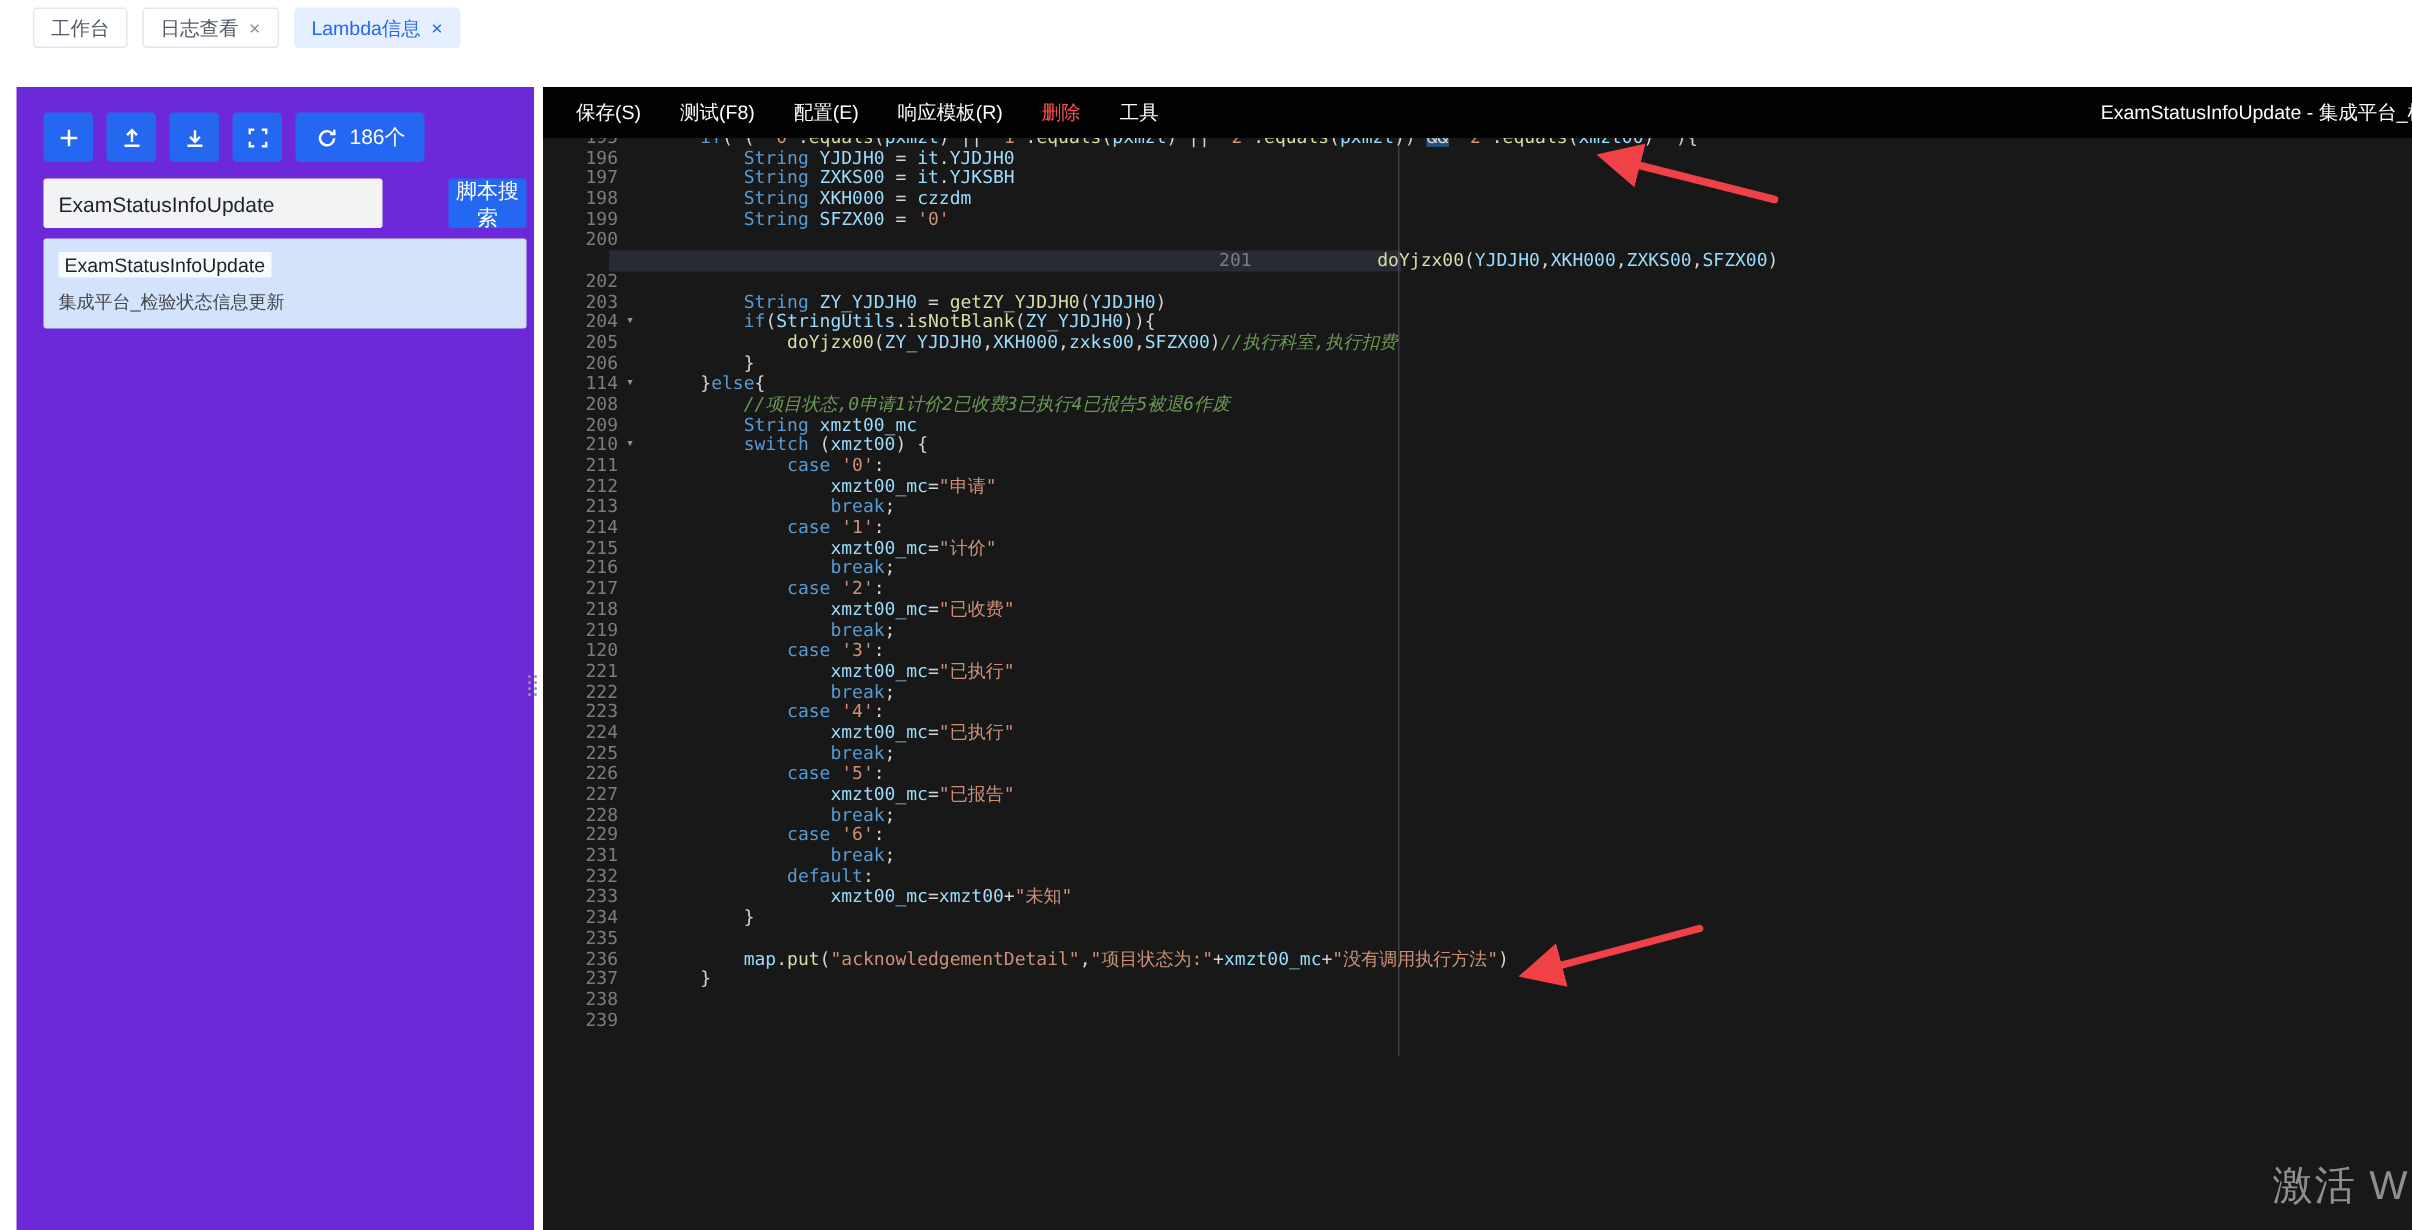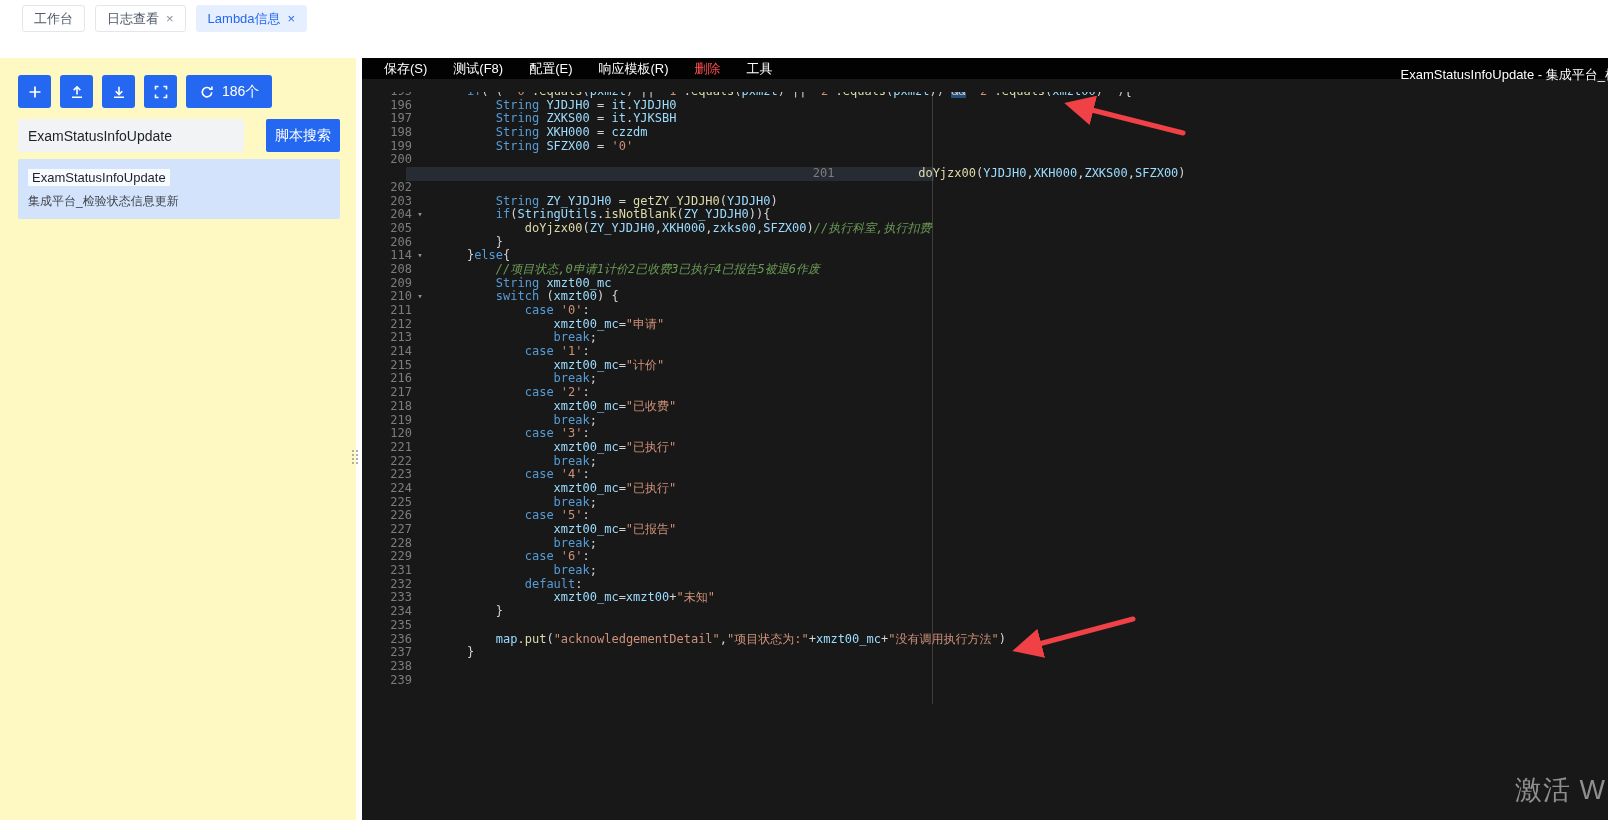--- a/index.html
+++ b/index.html
@@ -10,47 +10,47 @@
   .topbar { position:absolute; left:0; top:0; width:100%; height:40px; background:#fff;
             display:flex; align-items:flex-end; padding:0 0 8px 22px; gap:10px; }
   .tab { display:inline-flex; align-items:center; gap:7px; height:27px; padding:0 11px;
          background:#fff; border:1px solid #e5e6eb; border-radius:3px; font-size:13px;
          color:#4e5969; cursor:pointer; white-space:nowrap; }
   .tab .close { font-size:13px; color:#86909c; line-height:1; }
   .tab.active { background:#e6efff; border-color:#e6efff; color:#2468f2; }
   .tab.active .close { color:#2468f2; }
 
   
-  .sidebar { position:absolute; left:0; top:58px; width:356px; bottom:0; background:#fef9c3; }
+  .sidebar { position:absolute; left:11px; top:58px; width:356px; bottom:0; background:#6d28d9; }
   .btn-row { position:absolute; left:18px; top:17px; display:flex; gap:9px; }
   .btn-sq { width:33px; height:33px; background:#2468f2; border:none; border-radius:3px;
             display:flex; align-items:center; justify-content:center; cursor:pointer; }
   .btn-count { height:33px; padding:0 13px; background:#2468f2; border:none; border-radius:3px;
                display:flex; align-items:center; gap:7px; color:#fff; font-size:14px; cursor:pointer; }
   .icon16 { width:16px; height:16px; display:block; }
   .search-row { position:absolute; left:18px; top:61px; width:322px; display:flex; justify-content:space-between; }
   .search-input { width:226px; height:33px; background:#f2f3f5; border:none; border-radius:2px;
                   padding:0 10px; font-size:14px; color:#1d2129; outline:none; }
-  .btn-search { width:74px; height:33px; background:#2468f2; color:#fff; border:none;
+  .btn-search { width:52px; height:33px; background:#2468f2; color:#fff; border:none;
                 border-radius:2px; font-size:14px; cursor:pointer; }
   .script-item { position:absolute; left:18px; top:101px; width:322px; background:#d3e3fb;
                  border-radius:2px; padding:9px 10px; cursor:pointer; }
   .script-title { display:inline-block; background:rgba(255,255,255,.82); padding:1px 4px;
                   font-size:13px; color:#1d2129; }
   .script-sub { margin-top:7px; font-size:12px; color:#42464d; }
 
   
   .splitter { position:absolute; left:356px; top:58px; width:6px; bottom:0; background:#fff; cursor:col-resize; }
   .grip { position:absolute; left:-4px; top:392px; width:9px; height:20px;
           display:grid; grid-template-columns:2px 2px; grid-auto-rows:2px; gap:2px; }
   .grip i { width:2px; height:2px; border-radius:50%; background:#8f959e; }
 
   
   .editor { position:absolute; left:362px; top:58px; right:0; bottom:0; background:#181818; overflow:hidden; }
-  .editor-toolbar { height:21px; background:#020202; display:flex; align-items:center;
+  .editor-toolbar { height:34px; background:#020202; display:flex; align-items:center;
                     padding-left:22px; gap:26px; position:relative; }
   .tb-item { font-size:13px; color:#fff; cursor:pointer; white-space:nowrap; }
   .tb-item.danger { color:#ff4d4f; }
   .editor-title { position:absolute; right:-10px; top:0; height:34px; line-height:34px;
                   font-size:13px; color:#fff; white-space:nowrap; }
 
   .code-area { position:absolute; top:34px; left:0; right:0; bottom:0; overflow:hidden;
                font-family:"DejaVu Sans Mono","Liberation Mono",monospace; font-size:12px; }
   .ruler { position:absolute; left:570px; top:0; width:1px; height:612px; background:#3d3d3d; }
   .code-lines { margin-top:-7px; position:relative; }

